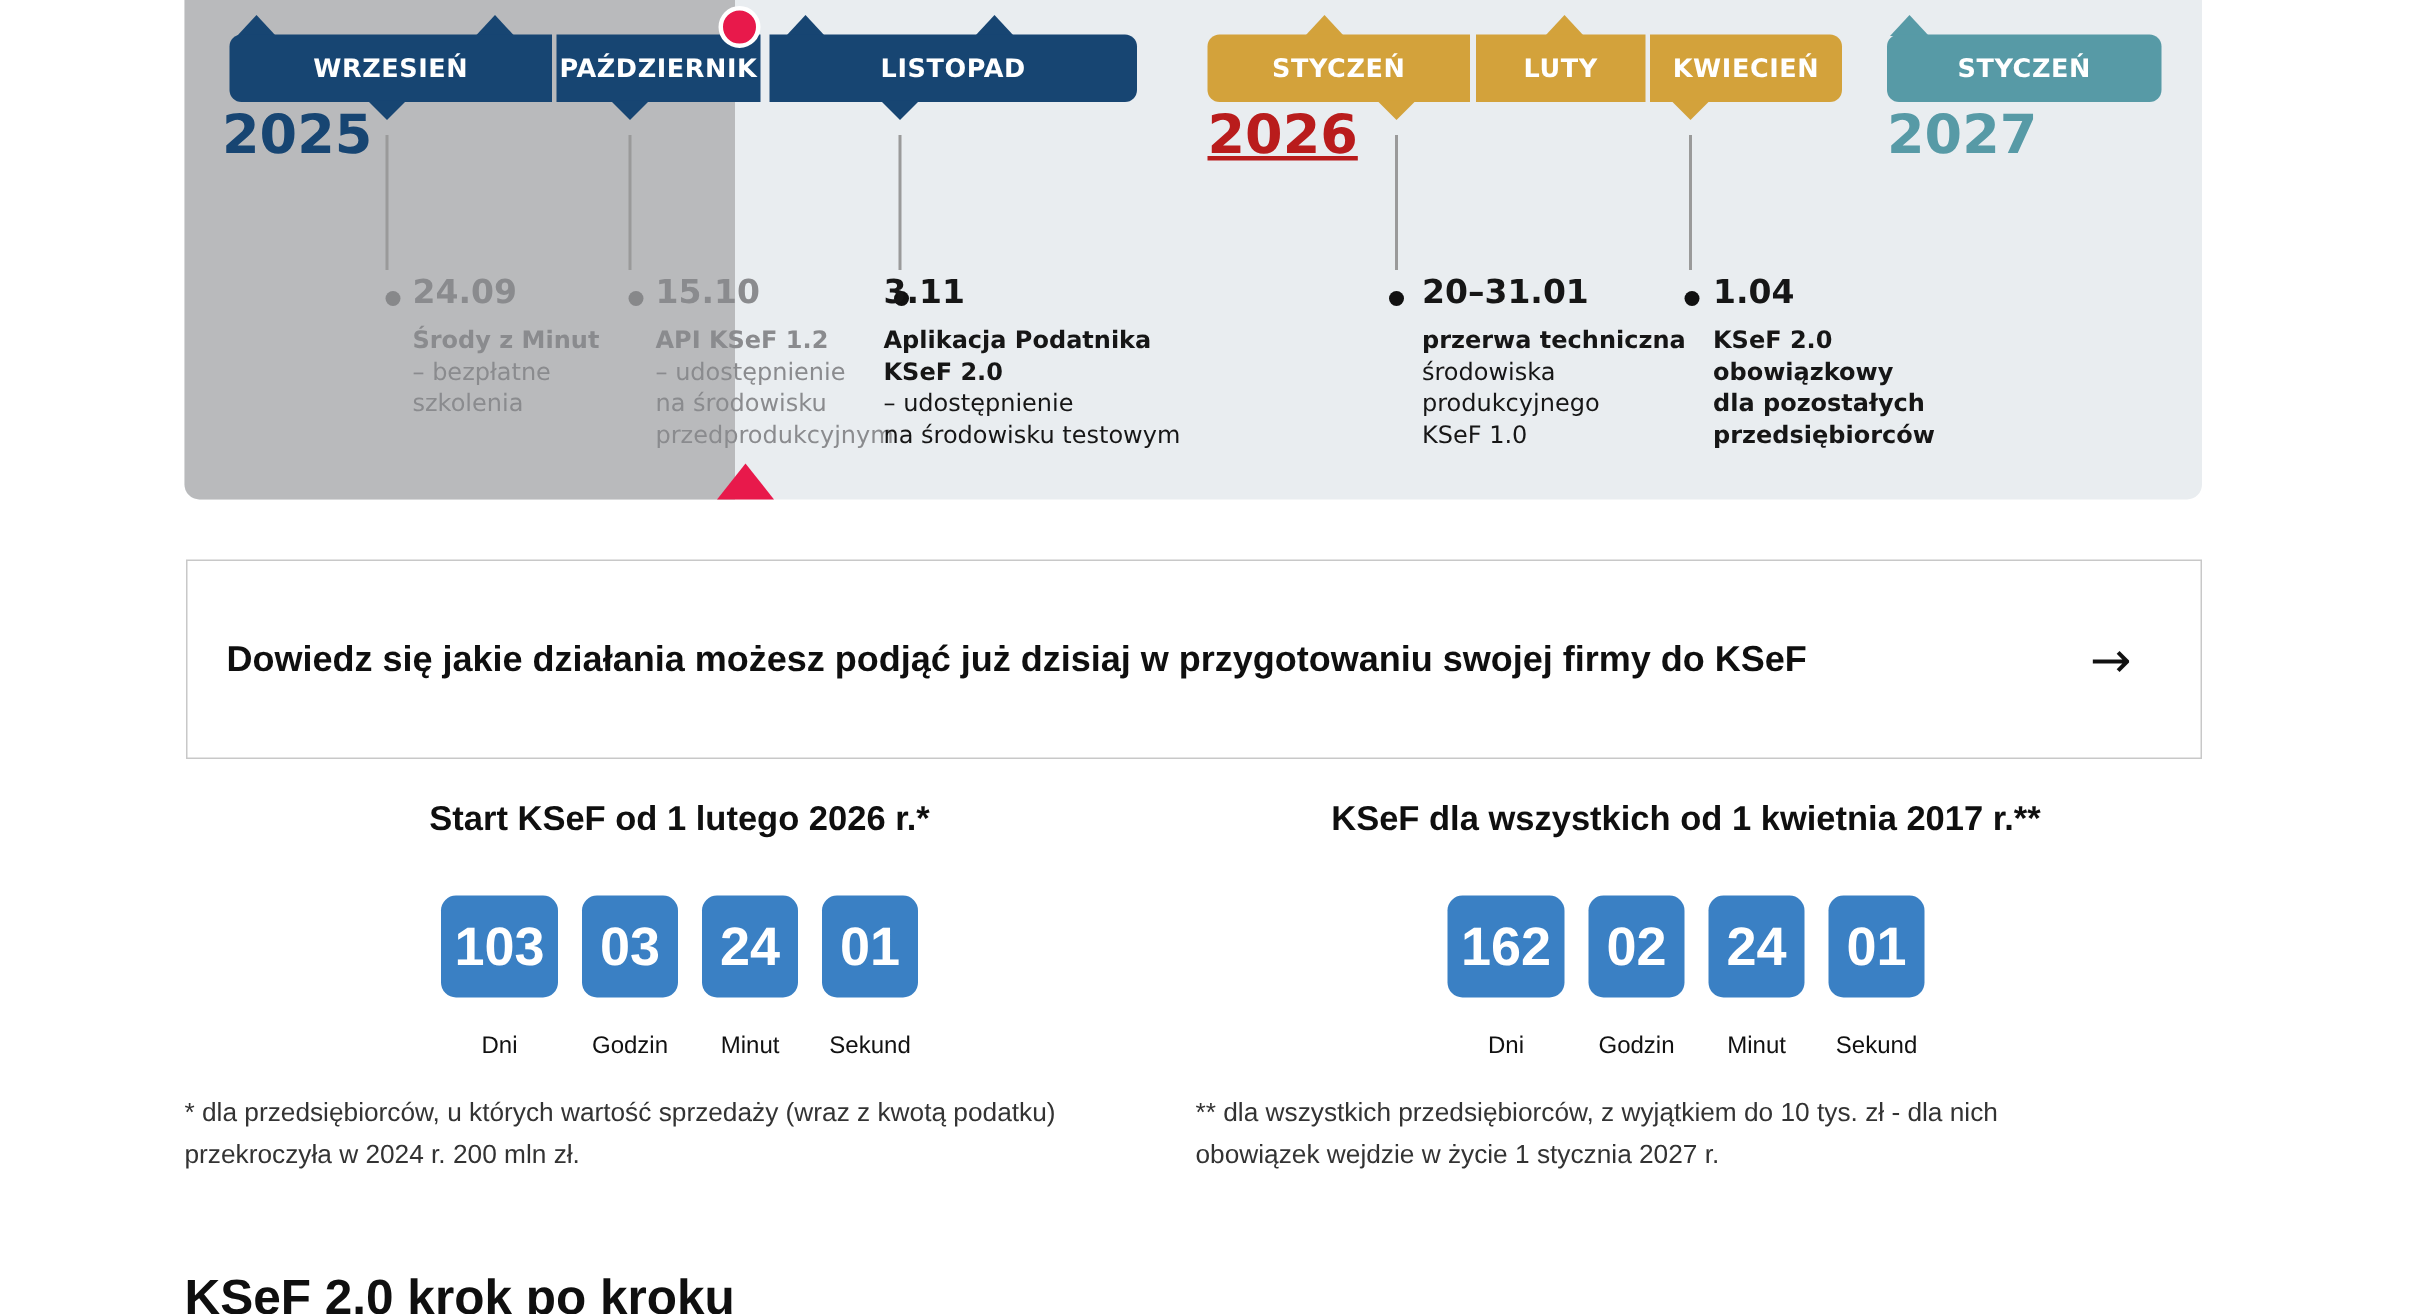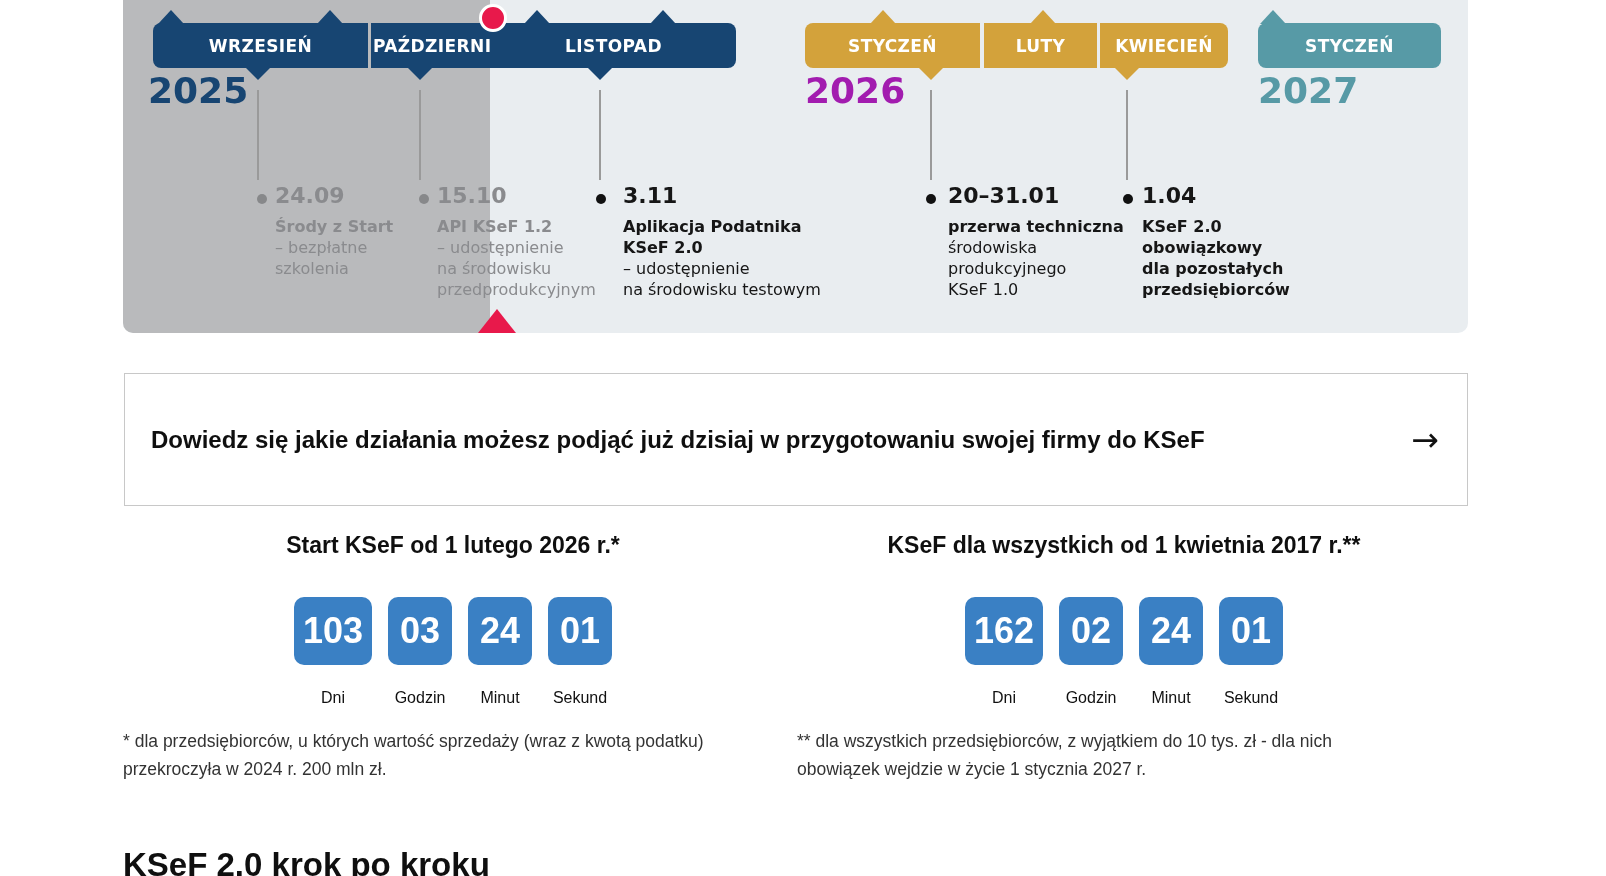--- a/index.html
+++ b/index.html
@@ -20,39 +20,39 @@
   .arrow-up { position:absolute; top:10px; width:0; height:0; z-index:2;
          border-left:13px solid transparent; border-right:13px solid transparent;
          border-bottom:14px solid #174572; }
   .arrow-up.g { border-bottom-color:#d3a23b; } .arrow-up.t { border-bottom-color:#579aa6; }
   .notch { position:absolute; top:67px; width:0; height:0; z-index:2;
          border-left:13px solid transparent; border-right:13px solid transparent;
          border-top:13px solid #174572; }
   .notch.g { border-top-color:#d3a23b; }
   .year { position:absolute; top:70px; z-index:2; font-family:"DejaVu Sans",sans-serif;
          font-weight:700; font-size:36px; }
-  .y-navy { color:#174572; } .y-gold { color:#a21caf; } .y-teal { color:#579aa6; }
+  .y-navy { color:#174572; } .y-gold { color:#b91c1c;text-decoration:underline; } .y-teal { color:#579aa6; }
   .vline { position:absolute; top:90px; width:2px; height:90px; background:#9a9a9a; z-index:2; }
   .bullet { position:absolute; top:194px; width:10px; height:10px; border-radius:50%; z-index:2; }
   .bullet.past { background:#87888a; } .bullet.future { background:#111; }
   .event { position:absolute; top:183px; z-index:2; font-family:"DejaVu Sans",sans-serif; }
   .event .date { font-size:22px; font-weight:700; margin-bottom:8px; }
   .event .title { font-size:16px; font-weight:700; line-height:21px; white-space:pre-line; }
   .event .desc  { font-size:16px; font-weight:400; line-height:21px; white-space:pre-line; }
   .event.past { color:#8a8b8e; } .event.future { color:#161616; }
   .today-circle { position:absolute; left:356px; top:4px; width:28px; height:28px;
          background:#e8194b; border:3px solid #fff; border-radius:50%; z-index:3; }
   .today-triangle { position:absolute; left:355px; bottom:0; width:0; height:0; z-index:3;
          border-left:19px solid transparent; border-right:19px solid transparent;
          border-bottom:24px solid #e8194b; }
 
   
   .banner { position:absolute; left:124px; top:373px; width:1344px; height:133px;
          background:#fff; border:1px solid #c8c8c8; display:flex; align-items:center;
-         justify-content:space-between; padding:0 28px 0 26px; cursor:pointer; }
+         justify-content:space-between; padding:0 46px 0 26px; cursor:pointer; }
   .banner-text { font-size:24px; font-weight:700; color:#0f0f0f; }
   .banner-arrow { font-family:"DejaVu Sans",sans-serif; font-size:33px; font-weight:400;
          color:#111; line-height:1; }
 
   
   .cd-title { position:absolute; top:532px; font-size:23px; font-weight:700;
          color:#0f0f0f; text-align:center; }
   .cd-row { position:absolute; top:597px; display:flex; justify-content:center;
          gap:16px; }
   .unit { display:flex; flex-direction:column; align-items:center; gap:24px; }
@@ -78,21 +78,21 @@
     <div class="arrow-up" style="left:35px;"></div>
     <div class="arrow-up" style="left:194px;"></div>
     <div class="arrow-up" style="left:401px;"></div>
     <div class="arrow-up" style="left:527px;"></div>
     <div class="arrow-up g" style="left:747px;"></div>
     <div class="arrow-up g" style="left:907px;"></div>
     <div class="arrow-up t" style="left:1137px;"></div>
 
     <div class="tab navy" style="left:30px;  width:215px; border-radius:8px 0 0 8px;">WRZESIEŃ</div>
     <div class="tab navy" style="left:248px; width:136px;">PAŹDZIERNIK</div>
-    <div class="tab navy" style="left:368px; width:245px; border-radius:0 8px 8px 0;">LISTOPAD</div>
+    <div class="tab navy" style="left:390px; width:245px; border-radius:0 8px 8px 0;">LISTOPAD</div>
     <div class="tab gold" style="left:682px; width:175px; border-radius:8px 0 0 8px;">STYCZEŃ</div>
     <div class="tab gold" style="left:861px; width:113px;">LUTY</div>
     <div class="tab gold" style="left:977px; width:128px; border-radius:0 8px 8px 0;">KWIECIEŃ</div>
     <div class="tab teal" style="left:1135px;width:183px; border-radius:8px;">STYCZEŃ</div>
 
     <div class="notch" style="left:122px;"></div>
     <div class="notch" style="left:284px;"></div>
     <div class="notch" style="left:464px;"></div>
     <div class="notch g" style="left:795px;"></div>
     <div class="notch g" style="left:991px;"></div>
@@ -108,32 +108,32 @@
     <div class="vline" style="left:1003px;"></div>
 
     <div class="bullet past" style="left:134px;"></div>
     <div class="bullet past" style="left:296px;"></div>
     <div class="bullet future" style="left:473px;"></div>
     <div class="bullet future" style="left:803px;"></div>
     <div class="bullet future" style="left:1000px;"></div>
 
     <div class="event past" style="left:152px; width:140px;">
       <div class="date">24.09</div>
-      <div class="title">Środy z Start</div>
+      <div class="title">Środy z Minut</div>
       <div class="desc">– bezpłatne
 szkolenia</div>
     </div>
     <div class="event past" style="left:314px; width:175px;">
       <div class="date">15.10</div>
       <div class="title">API KSeF 1.2</div>
       <div class="desc">– udostępnienie
 na środowisku
 przedprodukcyjnym</div>
     </div>
-    <div class="event future" style="left:500px; width:210px;">
+    <div class="event future" style="left:466px; width:210px;">
       <div class="date">3.11</div>
       <div class="title">Aplikacja Podatnika
 KSeF 2.0</div>
       <div class="desc">– udostępnienie
 na środowisku testowym</div>
     </div>
     <div class="event future" style="left:825px; width:180px;">
       <div class="date">20–31.01</div>
       <div class="title">przerwa techniczna</div>
       <div class="desc">środowiska

